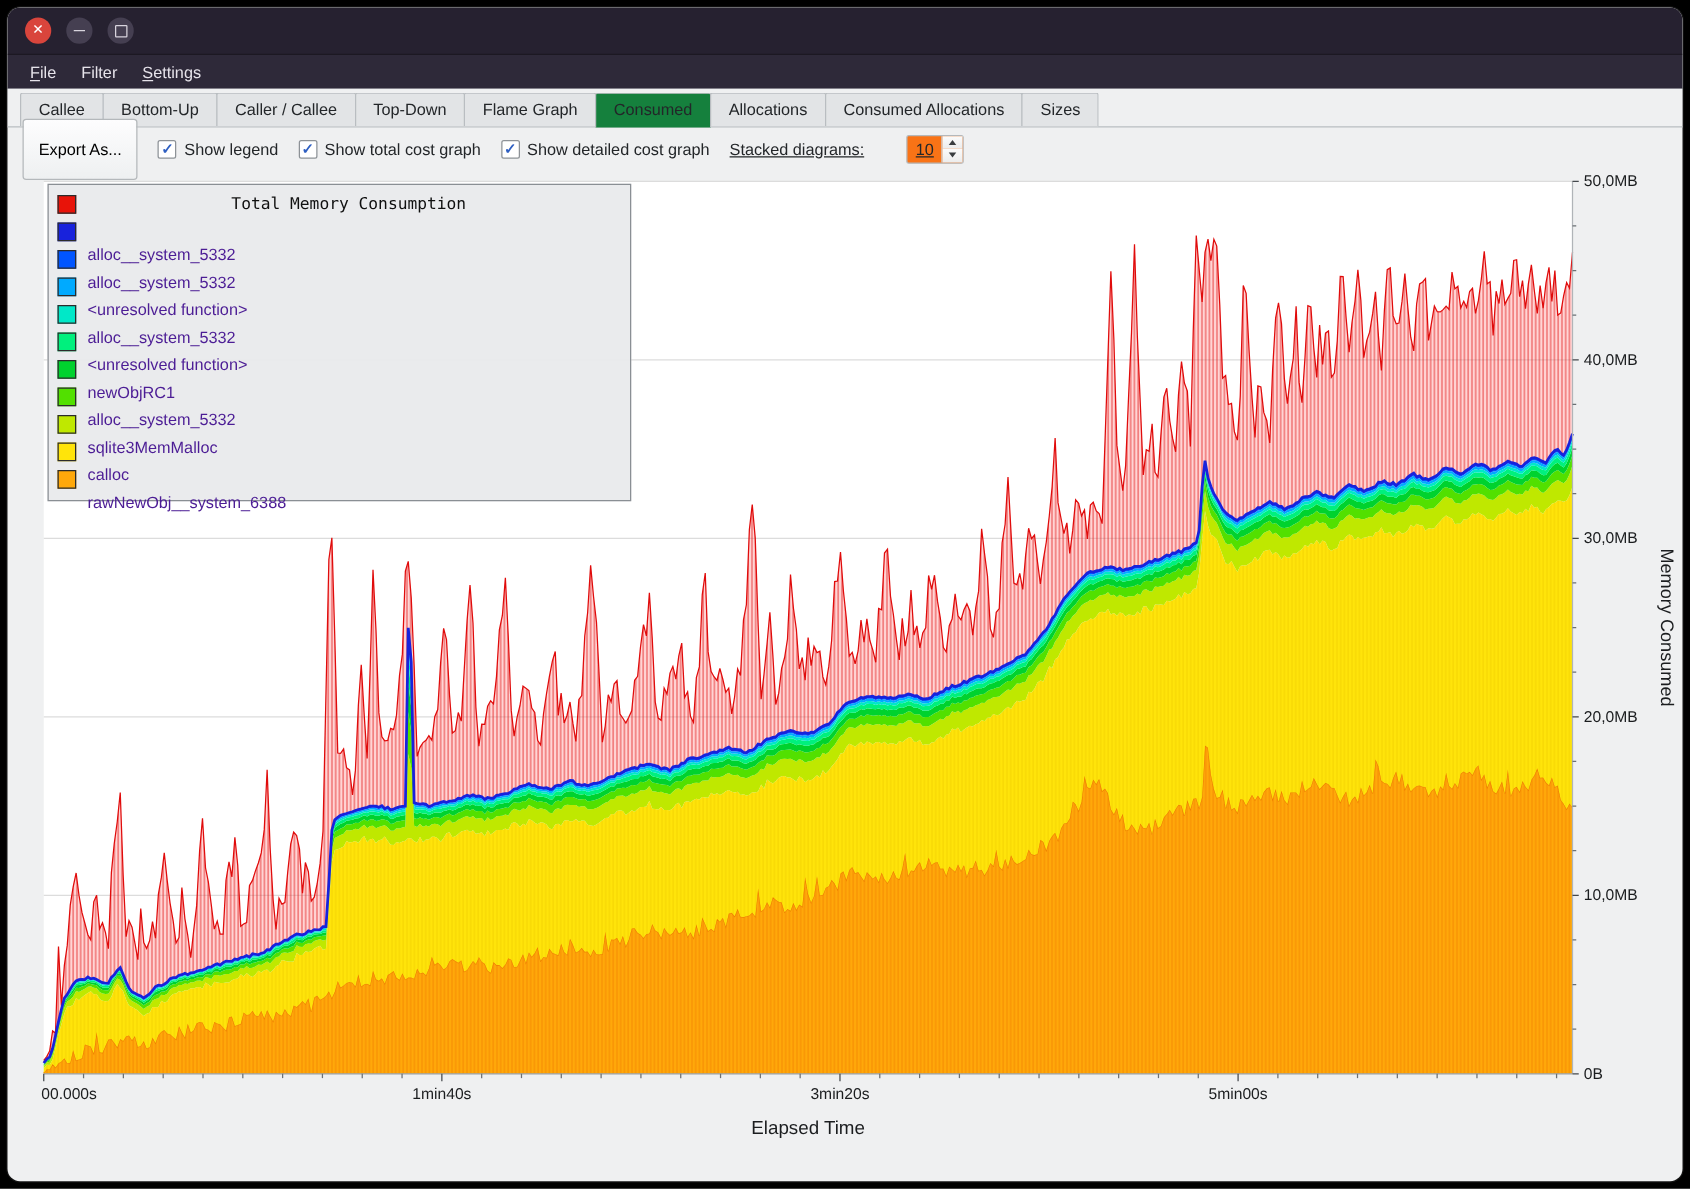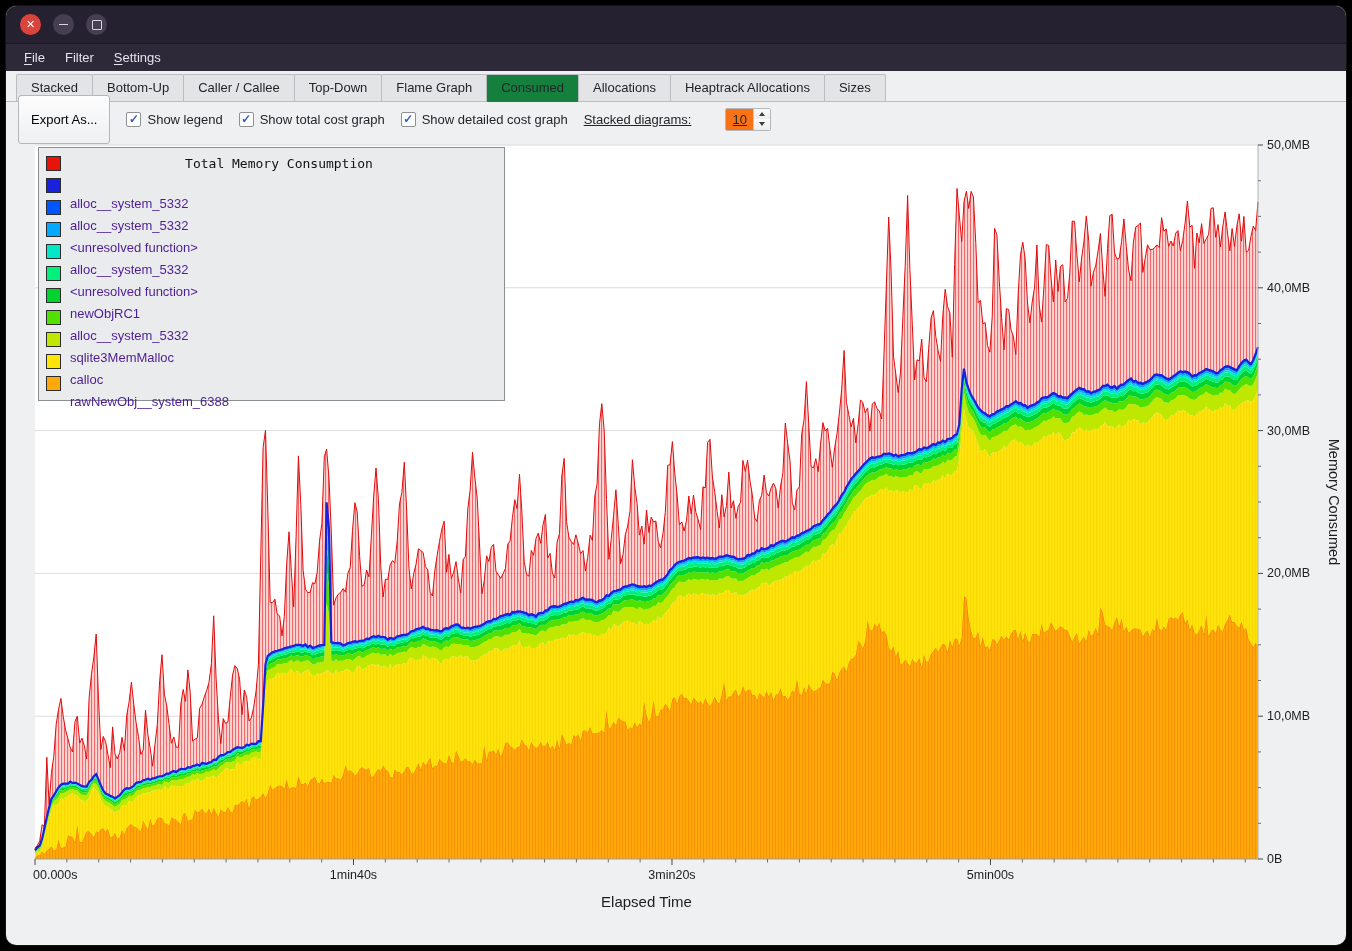--- a/index.html
+++ b/index.html
@@ -62,28 +62,28 @@
     </div>
   </div>
 
   <div class="menubar" id="menubar">
       <div class="menu-item"><u>F</u>ile</div>
       <div class="menu-item">Filter</div>
       <div class="menu-item"><u>S</u>ettings</div>
     </div>
 
   <div class="tabsrow" id="tabsrow">
-      <div class="tab">Stacked</div>
+      <div class="tab">Callee</div>
       <div class="tab">Bottom-Up</div>
       <div class="tab">Caller / Callee</div>
       <div class="tab">Top-Down</div>
       <div class="tab">Flame Graph</div>
       <div class="tab active">Consumed</div>
       <div class="tab">Allocations</div>
-      <div class="tab">Heaptrack Allocations</div>
+      <div class="tab">Consumed Allocations</div>
       <div class="tab">Sizes</div>
     </div>
 
   <div class="toolbar">
     <button class="btn">Export As...</button>
     <div id="checks" style="display:flex;gap:16px;align-items:center;">
         <div class="check">
           <span class="box">✓</span>
           <span>Show legend</span>
         </div>

